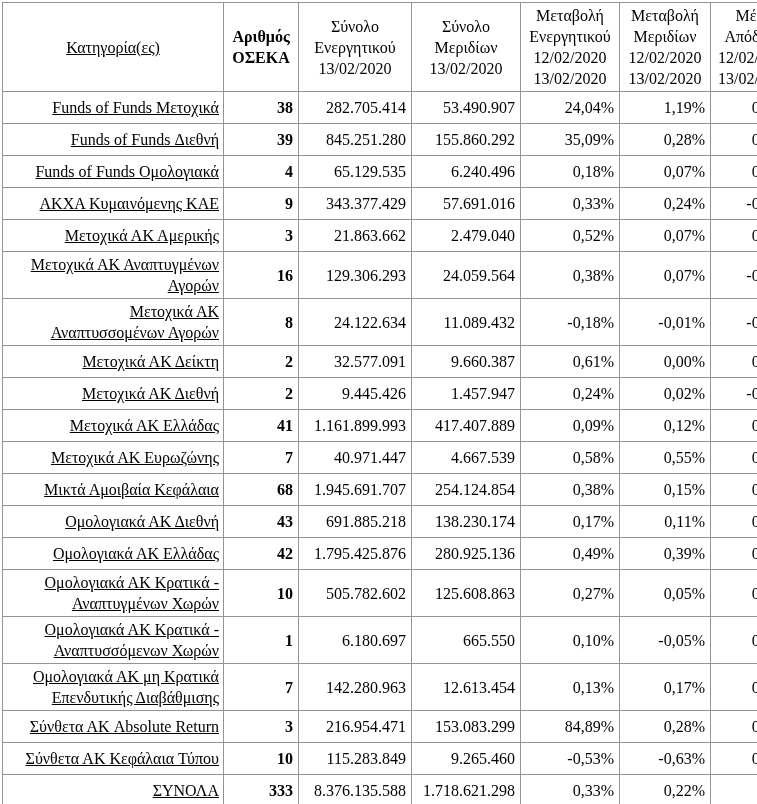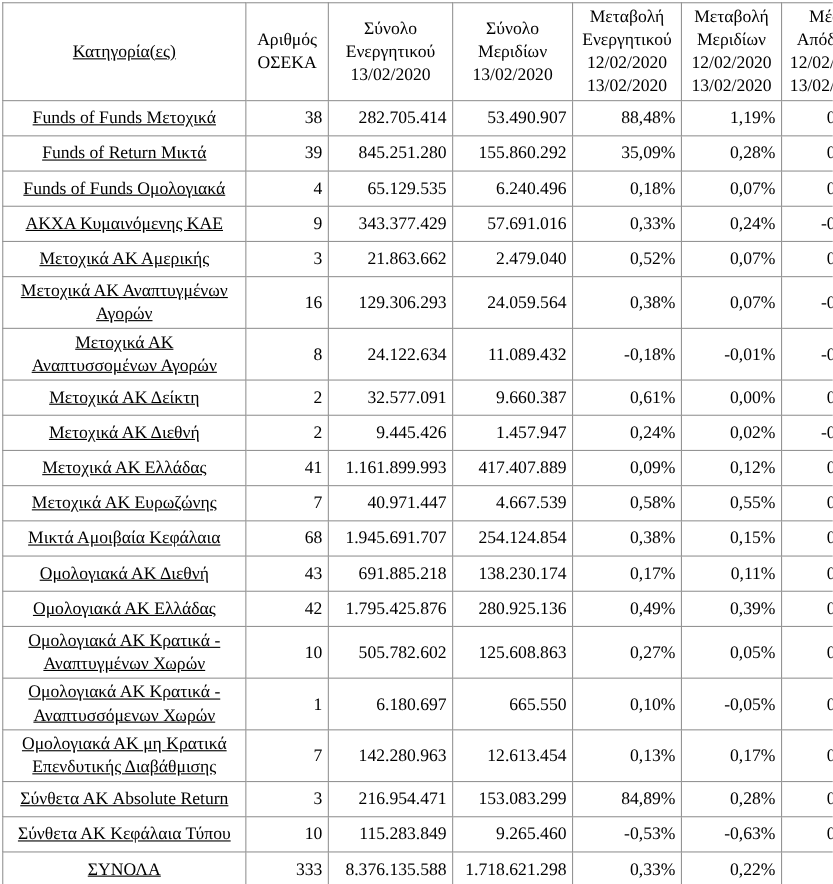--- a/index.html
+++ b/index.html
@@ -33,31 +33,31 @@
     text-align: center;
     white-space: pre-line;
     height: 84px;
     padding: 2px 3px;
   }
   tbody td {
     height: 27px; 
     padding: 2px 5px 2px 2px;
   }
   td.cat {
-    text-align: center;
+    text-align: right;
     white-space: pre-line;
     padding: 2px 4px;
   }
   td.num {
     text-align: right;
     white-space: nowrap;
   }
   
   .w0 { width: 214px; text-decoration: underline; }
-  .w1 { width: 68px; }
+  .w1 { width: 68px; font-weight: bold; }
   .w2 { width: 106px; }
   .w3 { width: 102px; }
   .w4 { width: 92px; }
   .w5 { width: 84px; }
   .w6 { width: 81px; }
 </style>
 </head>
 <body>
 
 <table class="funds">
@@ -85,26 +85,26 @@
 12/02/2020
 13/02/2020</th>
       </tr>
   </thead>
   <tbody>
       <tr>
         <td class="cat w0">Funds of Funds Μετοχικά</td>
         <td class="num w1">38</td>
         <td class="num w2">282.705.414</td>
         <td class="num w3">53.490.907</td>
-        <td class="num w4">88,48%</td>
+        <td class="num w4">24,04%</td>
         <td class="num w5">1,19%</td>
         <td class="num w6">0,21%</td>
       </tr>
       <tr>
-        <td class="cat w0">Funds of Return Μικτά</td>
+        <td class="cat w0">Funds of Funds Διεθνή</td>
         <td class="num w1">39</td>
         <td class="num w2">845.251.280</td>
         <td class="num w3">155.860.292</td>
         <td class="num w4">35,09%</td>
         <td class="num w5">0,28%</td>
         <td class="num w6">0,20%</td>
       </tr>
       <tr>
         <td class="cat w0">Funds of Funds Ομολογιακά</td>
         <td class="num w1">4</td>

